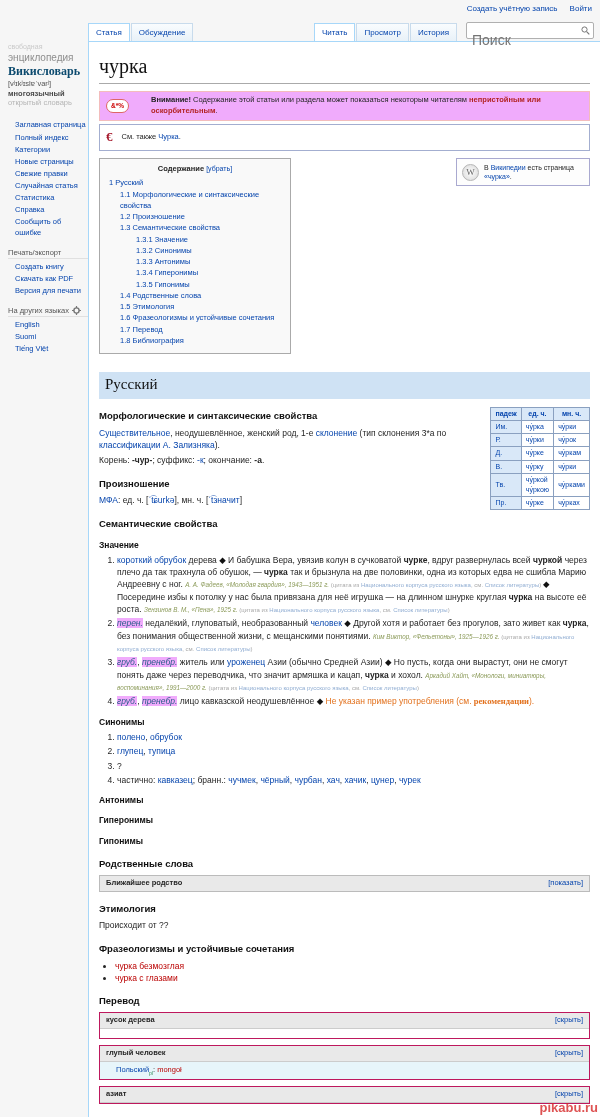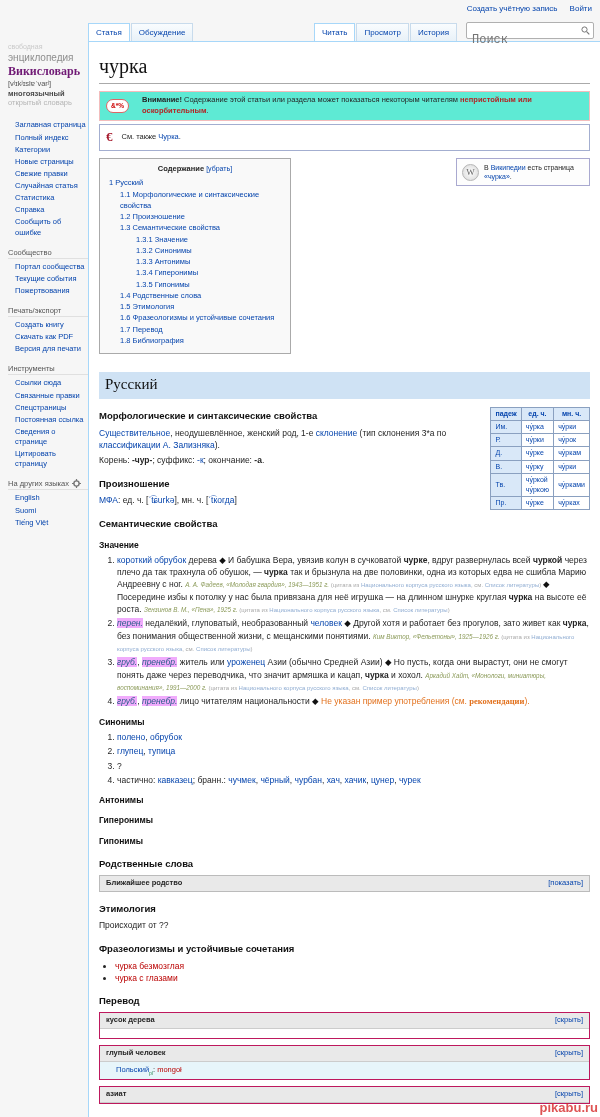--- a/index.html
+++ b/index.html
@@ -8,40 +8,40 @@
   .page{width:600px;height:1117px;position:relative;background:#f6f6f6;overflow:hidden;}
   
   .header{position:relative;height:41px;}
   .personal{position:absolute;top:4px;right:8px;font-size:8px;}
   .personal a{margin-left:10px;color:#0645ad;}
   .tabs-row{position:absolute;bottom:0;left:88px;right:0;display:flex;justify-content:space-between;align-items:flex-end;padding-right:4px;gap:6px;}
   .tabs-left,.tabs-right{display:flex;align-items:flex-end;}
   .tab{font-size:8px;color:#0645ad;padding:4px 7px 4px;background:linear-gradient(#f9fcfe,#e8f1f8);border:1px solid #c8dbec;border-bottom:none;margin-right:1px;white-space:nowrap;}
   .tab.active{background:#fff;border-color:#a7d7f9;}
   .searchbox{display:flex;align-items:center;background:#fff;border:1px solid #b0b0b0;border-radius:2px;width:120px;height:15px;margin:0 2px 2px 8px;padding:0 3px;}
-  .searchbox input{border:none;outline:none;flex:1;font-size:12px;font-family:Liberation Mono, monospace;color:#444;min-width:0;background:transparent;margin-top:18px;}
+  .searchbox input{border:none;outline:none;flex:1;font-size:14px;font-family:Liberation Sans, sans-serif;color:#444;min-width:0;background:transparent;margin-top:18px;}
   
   .main{display:flex;align-items:stretch;}
   .sidebar{width:88px;flex:0 0 88px;padding:0 0 10px 8px;box-sizing:border-box;}
   .content{flex:1;background:#fff;border:1px solid #a7d7f9;border-right:none;padding:10px 10px 14px;min-height:1005px;box-sizing:border-box;font-size:8.5px;color:#252525;line-height:1.45;}
   
   .logo{padding-top:2px;line-height:1.25;margin-bottom:12px;}
   .logo .l-faint{font-size:7px;color:#c9c9c9;}
   .logo .l-grey{font-size:10px;color:#8d8d8d;}
-  .logo .l-title{font-family:"Liberation Serif",serif;font-weight:bold;font-size:12px;color:#701a75;}
+  .logo .l-title{font-family:"Liberation Serif",serif;font-weight:bold;font-size:12px;color:#0c4a6e;}
   .logo .l-ipa{font-size:7.5px;color:#555;}
   .logo .l-sub1{font-size:7.5px;font-weight:bold;color:#4a4a4a;}
   .logo .l-sub2{font-size:7.5px;color:#b5b5b5;}
   
   .nav-group{margin-bottom:9px;}
   .nav-header{font-size:7.5px;color:#555;border-bottom:1px solid #e0e0e0;margin-bottom:2px;padding-bottom:1px;display:flex;align-items:center;gap:3px;}
   .nav-link{display:block;font-size:7.5px;color:#0645ad;padding:1px 0 1px 7px;line-height:1.35;}
   
   h1.title{font-family:"Liberation Serif",serif;font-size:20px;font-weight:normal;margin:0 0 7px;padding-bottom:2px;border-bottom:1px solid #aaa;color:#111;}
-  .warnbox{background:#5eead4;border:1px solid #f3bcbc;padding:3px 6px;font-size:7.5px;display:flex;align-items:center;gap:13px;margin-bottom:3px;}
+  .warnbox{background:#f0abfc;border:1px solid #f3bcbc;padding:3px 6px;font-size:7.5px;display:flex;align-items:center;gap:22px;margin-bottom:3px;}
   .warn-icon{border:1px solid #d66;border-radius:7px;background:#fff;color:#c00;font-weight:bold;font-size:6.5px;padding:1px 4px;flex:0 0 auto;}
   .strong-red{color:#b32424;font-weight:bold;}
   .seealso{border:1px solid #a3aed0;background:#fff;padding:3px 6px;font-size:7.5px;display:flex;align-items:center;gap:9px;margin-bottom:7px;}
   .seealso-icon{font-family:"Liberation Serif",serif;font-weight:bold;font-size:13px;color:#a5182b;flex:0 0 auto;}
   .wikibox{float:right;width:122px;border:1px solid #a9a9d0;background:#fdfdfd;padding:4px 5px;font-size:7px;display:flex;gap:5px;align-items:center;margin:0 0 8px 10px;line-height:1.35;}
   .wp-globe{width:15px;height:15px;border-radius:50%;background:radial-gradient(#fdfdfd,#d8d8d8);border:1px solid #b5b5b5;color:#666;font-family:"Liberation Serif",serif;font-size:9px;display:flex;align-items:center;justify-content:center;flex:0 0 auto;}
   .toc{display:inline-block;border:1px solid #aaa;background:#f9f9f9;padding:5px 9px 7px;font-size:7.5px;margin-bottom:10px;width:172px;}
   .toc-title{text-align:center;margin-bottom:3px;}
   .toc-title b{font-size:7.5px;}
   .toc-toggle{color:#0645ad;font-size:7px;}
@@ -130,39 +130,24 @@
             <a class="nav-link">Полный индекс</a>
             <a class="nav-link">Категории</a>
             <a class="nav-link">Новые страницы</a>
             <a class="nav-link">Свежие правки</a>
             <a class="nav-link">Случайная статья</a>
             <a class="nav-link">Статистика</a>
             <a class="nav-link">Справка</a>
             <a class="nav-link">Сообщить об ошибке</a>
           </div>
           <div class="nav-group">
-            <div class="nav-header">Сообщество</div>
-            <a class="nav-link">Портал сообщества</a>
-            <a class="nav-link">Текущие события</a>
-            <a class="nav-link">Пожертвования</a>
-          </div>
-          <div class="nav-group">
             <div class="nav-header">Печать/экспорт</div>
             <a class="nav-link">Создать книгу</a>
             <a class="nav-link">Скачать как PDF</a>
             <a class="nav-link">Версия для печати</a>
-          </div>
-          <div class="nav-group">
-            <div class="nav-header">Инструменты</div>
-            <a class="nav-link">Ссылки сюда</a>
-            <a class="nav-link">Связанные правки</a>
-            <a class="nav-link">Спецстраницы</a>
-            <a class="nav-link">Постоянная ссылка</a>
-            <a class="nav-link">Сведения о странице</a>
-            <a class="nav-link">Цитировать страницу</a>
           </div>
           <div class="nav-group">
             <div class="nav-header">На других языках<svg width="9" height="9" viewBox="0 0 9 9">
                 <circle cx="4.5" cy="4.5" r="2.6" fill="none" stroke="#777" stroke-width="1.4"></circle>
                 <g stroke="#777" stroke-width="1.2">
                   <line x1="4.5" y1="0" x2="4.5" y2="2"></line>
                   <line x1="4.5" y1="7" x2="4.5" y2="9"></line>
                   <line x1="0" y1="4.5" x2="2" y2="4.5"></line>
                   <line x1="7" y1="4.5" x2="9" y2="4.5"></line>
                 </g>
@@ -255,29 +240,29 @@
               <td>чу́рках</td>
             </tr>
           </tbody>
       </table>
 
       <h3 class="sec">Морфологические и синтаксические свойства</h3>
       <p class="body" id="morph-line1"><span class="seg-link">Существительное</span><span>, неодушевлённое, женский род, 1-е </span><span class="seg-link">склонение</span><span> (тип склонения 3*a по </span><span class="seg-link">классификации А. Зализняка</span><span>).</span></p>
       <p class="body" id="morph-line2"><span>Корень: </span><span class="seg-b">-чур-</span><span>; суффикс: </span><span class="seg-link">-к</span><span>; окончание: </span><span class="seg-b">-а</span><span>.</span></p>
 
       <h3 class="sec">Произношение</h3>
-      <p class="body" id="pron-line"><span class="seg-link">МФА</span><span>: ед. ч. [</span><span class="seg-link">ˈt͡ɕurkə</span><span>], мн. ч. [</span><span class="seg-link">ˈt͡когда</span><span>]</span></p>
+      <p class="body" id="pron-line"><span class="seg-link">МФА</span><span>: ед. ч. [</span><span class="seg-link">ˈt͡ɕurkə</span><span>], мн. ч. [</span><span class="seg-link">ˈt͡значит</span><span>]</span></p>
 
       <h3 class="sec">Семантические свойства</h3>
       <h4 class="sub">Значение</h4>
       <ol class="vals" id="meanings">
           <li><span class="seg-link">короткий обрубок</span><span> дерева </span><span class="seg-dia">◆</span><span> И бабушка Вера, увязив колун в сучковатой </span><span class="seg-b">чурке</span><span>, вдруг развернулась всей </span><span class="seg-b">чуркой</span><span> через плечо да так трахнула об обушок, — </span><span class="seg-b">чурка</span><span> так и брызнула на две половинки, одна из которых едва не сшибла Марию Андреевну с ног. </span><span class="seg-src">А. А. Фадеев, «Молодая гвардия», 1943—1951 г.</span><span class="seg-note"> (цитата из </span><span class="seg-notelink">Национального корпуса русского языка</span><span class="seg-note">, см. </span><span class="seg-notelink">Список литературы</span><span class="seg-note">) </span><span class="seg-dia">◆</span><span> Посередине избы к потолку у нас была привязана для неё игрушка — на длинном шнурке круглая </span><span class="seg-b">чурка</span><span> на высоте её роста. </span><span class="seg-src">Зензинов В. М., «Пена», 1925 г.</span><span class="seg-note"> (цитата из </span><span class="seg-notelink">Национального корпуса русского языка</span><span class="seg-note">, см. </span><span class="seg-notelink">Список литературы</span><span class="seg-note">)</span></li>
           <li><span class="seg-lbl">перен.</span><span> недалёкий, глуповатый, необразованный </span><span class="seg-link">человек</span><span> </span><span class="seg-dia">◆</span><span> Другой хотя и работает без прогулов, зато живет как </span><span class="seg-b">чурка</span><span>, без понимания общественной жизни, с мещанскими понятиями. </span><span class="seg-src">Ким Виктор, «Фельетоны», 1925—1926 г.</span><span class="seg-note"> (цитата из </span><span class="seg-notelink">Национального корпуса русского языка</span><span class="seg-note">, см. </span><span class="seg-notelink">Список литературы</span><span class="seg-note">)</span></li>
           <li><span class="seg-lbl">груб.</span><span>, </span><span class="seg-lbl">пренебр.</span><span> житель или </span><span class="seg-link">уроженец</span><span> Азии (обычно Средней Азии) </span><span class="seg-dia">◆</span><span> Но пусть, когда они вырастут, они не смогут понять даже через переводчика, что значит армяшка и кацап, </span><span class="seg-b">чурка</span><span> и хохол. </span><span class="seg-src">Аркадий Хайт, «Монологи, миниатюры, воспоминания», 1991—2000 г.</span><span class="seg-note"> (цитата из </span><span class="seg-notelink">Национального корпуса русского языка</span><span class="seg-note">, см. </span><span class="seg-notelink">Список литературы</span><span class="seg-note">)</span></li>
-          <li><span class="seg-lbl">груб.</span><span>, </span><span class="seg-lbl">пренебр.</span><span> лицо читателям национальности </span><span class="seg-dia">◆</span><span> </span><span class="seg-or">Не указан пример употребления (см. </span><span class="seg-orl">рекомендации</span><span class="seg-or">).</span></li>
+          <li><span class="seg-lbl">груб.</span><span>, </span><span class="seg-lbl">пренебр.</span><span> лицо кавказской неодушевлённое </span><span class="seg-dia">◆</span><span> </span><span class="seg-or">Не указан пример употребления (см. </span><span class="seg-orl">рекомендации</span><span class="seg-or">).</span></li>
         </ol>
 
       <h4 class="sub">Синонимы</h4>
       <ol class="vals" id="synonyms">
           <li><span class="seg-link">полено</span><span>, </span><span class="seg-link">обрубок</span></li>
           <li><span class="seg-link">глупец</span><span>, </span><span class="seg-link">тупица</span></li>
           <li><span>?</span></li>
           <li><span>частично: </span><span class="seg-link">кавказец</span><span>; бранн.: </span><span class="seg-link">чучмек</span><span>, </span><span class="seg-link">чёрный</span><span>, </span><span class="seg-link">чурбан</span><span>, </span><span class="seg-link">хач</span><span>, </span><span class="seg-link">хачик</span><span>, </span><span class="seg-link">цунер</span><span>, </span><span class="seg-link">чурек</span></li>
         </ol>
 

